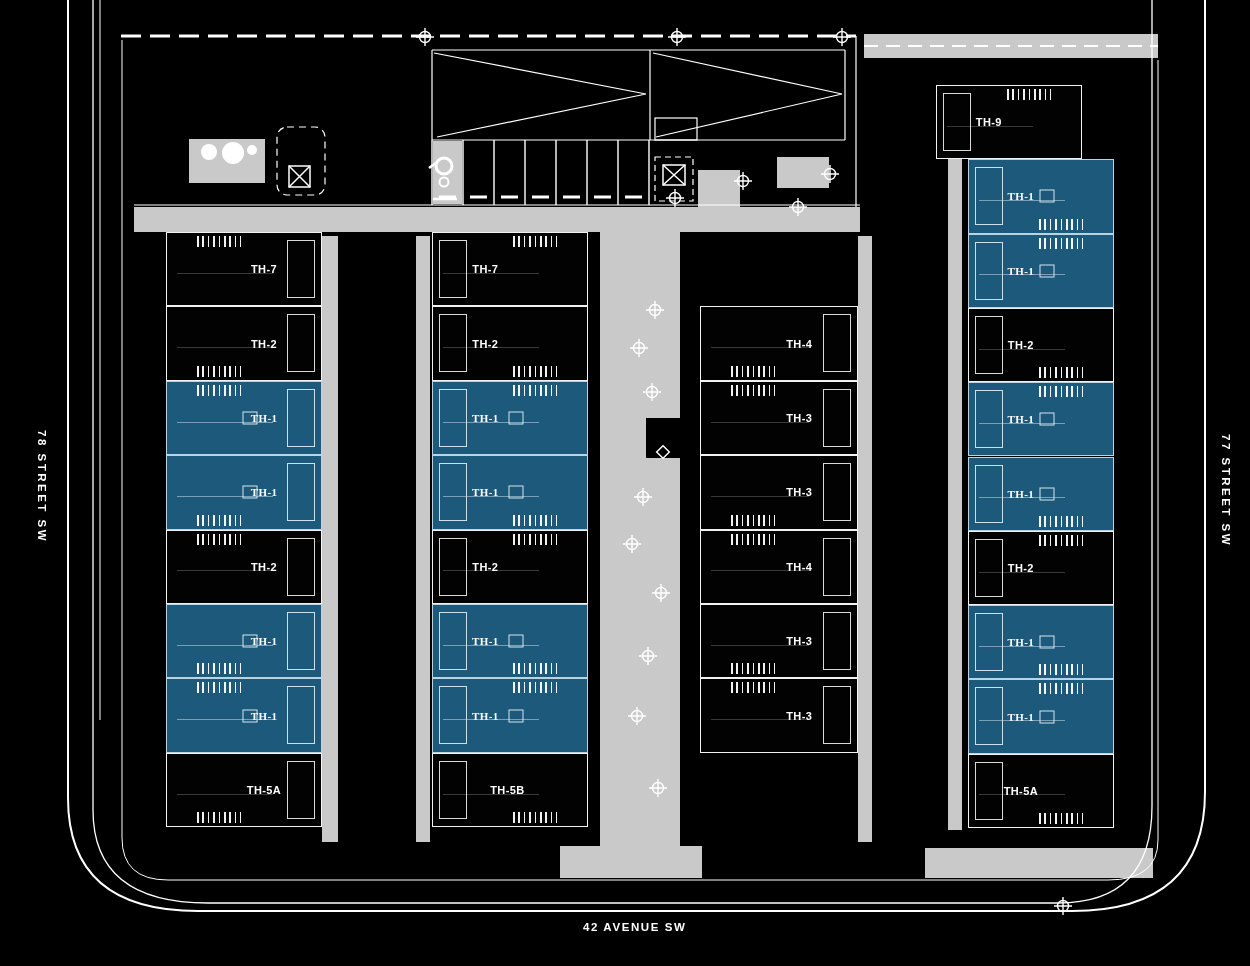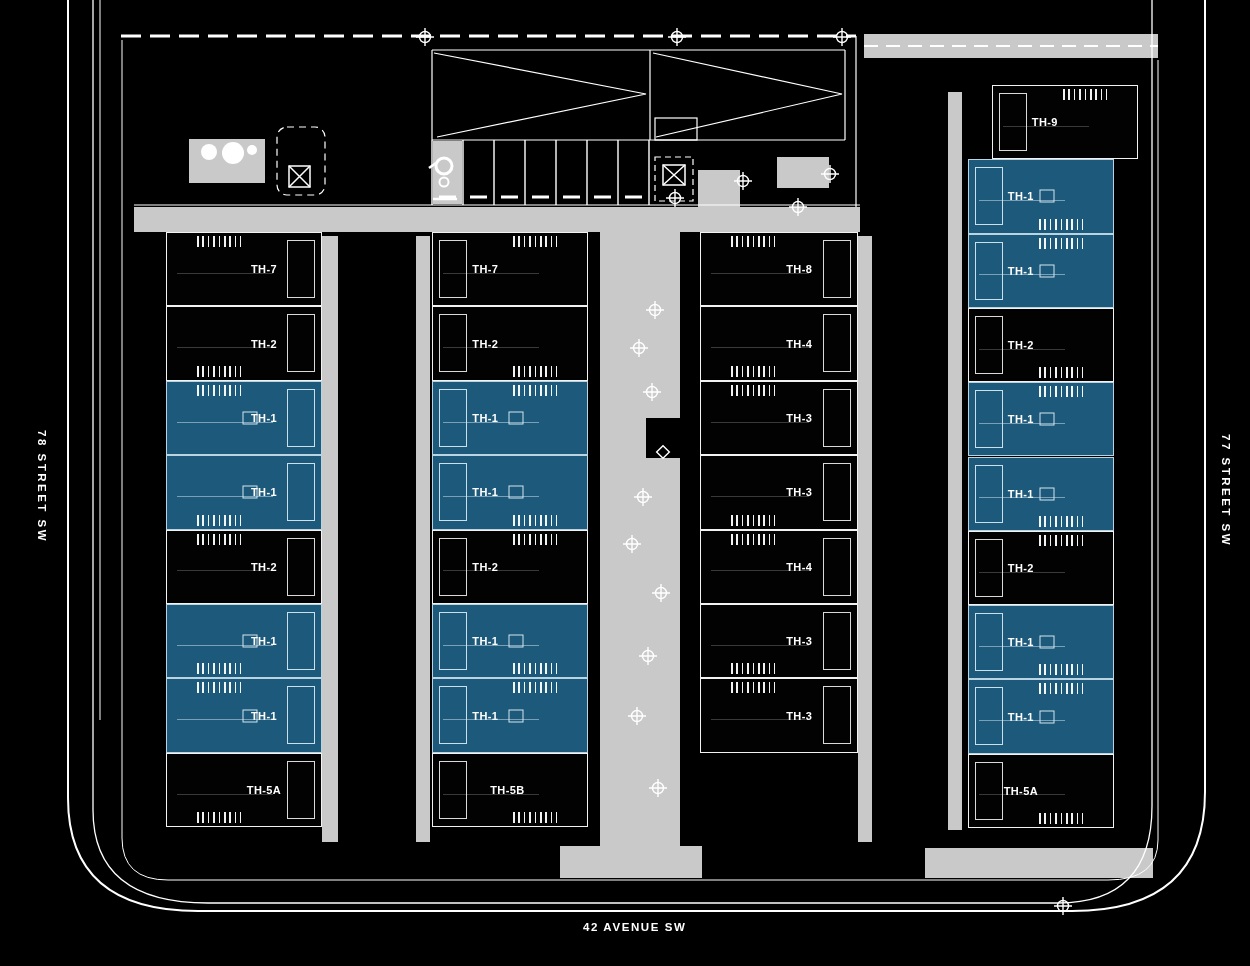--- a/index.html
+++ b/index.html
@@ -1,21 +1,21 @@
 <!DOCTYPE html>
 <html><head>
 <meta charset="utf-8">
 <style>
   html,body{margin:0;padding:0;background:#000;}
   #stage{position:relative;width:1250px;height:966px;background:var(--bg,#000);overflow:hidden;
          font-family:"Liberation Sans",sans-serif;}
   #linework{position:absolute;left:0;top:0;}
   #units-layer{position:absolute;left:0;top:0;width:100%;height:100%;}
   .unit{position:absolute;box-sizing:border-box;background:var(--unit,#020202);border:1.3px solid #f2f2f2;}
-  .unit.hl{background:var(--hl,#1d597a);border-color:var(--hlline,#bad4e1);}
+  .unit.hl{background:var(--hl,#1d597a);border-color:var(--hlline,#bad4e1);font-family:Liberation Serif, serif;}
   .unit::after{content:'';position:absolute;left:10px;right:48px;top:55%;
                border-top:1px solid rgba(255,255,255,.22);}
   .unit.hl::after{border-color:rgba(214,232,241,.5);}
   .garage{position:absolute;top:7px;width:26px;height:56px;border:1.1px solid rgba(255,255,255,.85);}
   .unit.hl .garage{border-color:rgba(222,238,246,.9);}
   .gr{right:6px;}.gl{left:6px;}
   .stairs{position:absolute;width:44px;height:11px;
           background:repeating-linear-gradient(90deg,rgba(255,255,255,.95) 0 1.6px,transparent 1.6px 5.4px);}
   .st{top:3px;}.sb{bottom:3px;}.sl{left:30px;}.sr{right:30px;}
   .fixture{position:absolute;left:54%;top:50%;width:13px;height:11px;transform:translate(-50%,-50%);
@@ -224,25 +224,20 @@
         <div class="garage gl"></div>
         <div class="stairs st sr"></div>
         <div class="fixture"></div>
         <span class="ulabel" style="left: 34%;">TH-1</span>
       </div>
       <div class="unit" style="left: 432px; top: 752.8px; width: 156px; height: 74.4px;">
         <div class="garage gl"></div>
         <div class="stairs sb sr"></div>
         <span class="ulabel" style="left: 34%; margin-left: 22px;">TH-5B</span>
       </div>
-      <div class="unit" style="left: 700px; top: 232px; width: 158px; height: 74.4px;">
-        <div class="garage gr"></div>
-        <div class="stairs st sl"></div>
-        <span class="ulabel" style="left: 63%;">TH-8</span>
-      </div>
       <div class="unit" style="left: 700px; top: 306.4px; width: 158px; height: 74.4px;">
         <div class="garage gr"></div>
         <div class="stairs sb sl"></div>
         <span class="ulabel" style="left: 63%;">TH-4</span>
       </div>
       <div class="unit" style="left: 700px; top: 380.8px; width: 158px; height: 74.4px;">
         <div class="garage gr"></div>
         <div class="stairs st sl"></div>
         <span class="ulabel" style="left: 63%;">TH-3</span>
       </div>
@@ -259,21 +254,21 @@
       <div class="unit" style="left: 700px; top: 604px; width: 158px; height: 74.4px;">
         <div class="garage gr"></div>
         <div class="stairs sb sl"></div>
         <span class="ulabel" style="left: 63%;">TH-3</span>
       </div>
       <div class="unit" style="left: 700px; top: 678.4px; width: 158px; height: 74.4px;">
         <div class="garage gr"></div>
         <div class="stairs st sl"></div>
         <span class="ulabel" style="left: 63%;">TH-3</span>
       </div>
-      <div class="unit" style="left: 992px; top: 85px; width: 146px; height: 74.3px;">
+      <div class="unit" style="left: 936px; top: 85px; width: 146px; height: 74.3px;">
         <div class="garage gl"></div>
         <div class="stairs st sr"></div>
         <span class="ulabel" style="left: 36%;">TH-9</span>
       </div>
       <div class="unit hl" style="left: 968px; top: 159.3px; width: 146px; height: 74.3px;">
         <div class="garage gl"></div>
         <div class="stairs sb sr"></div>
         <div class="fixture"></div>
         <span class="ulabel" style="left: 36%;">TH-1</span>
       </div>

